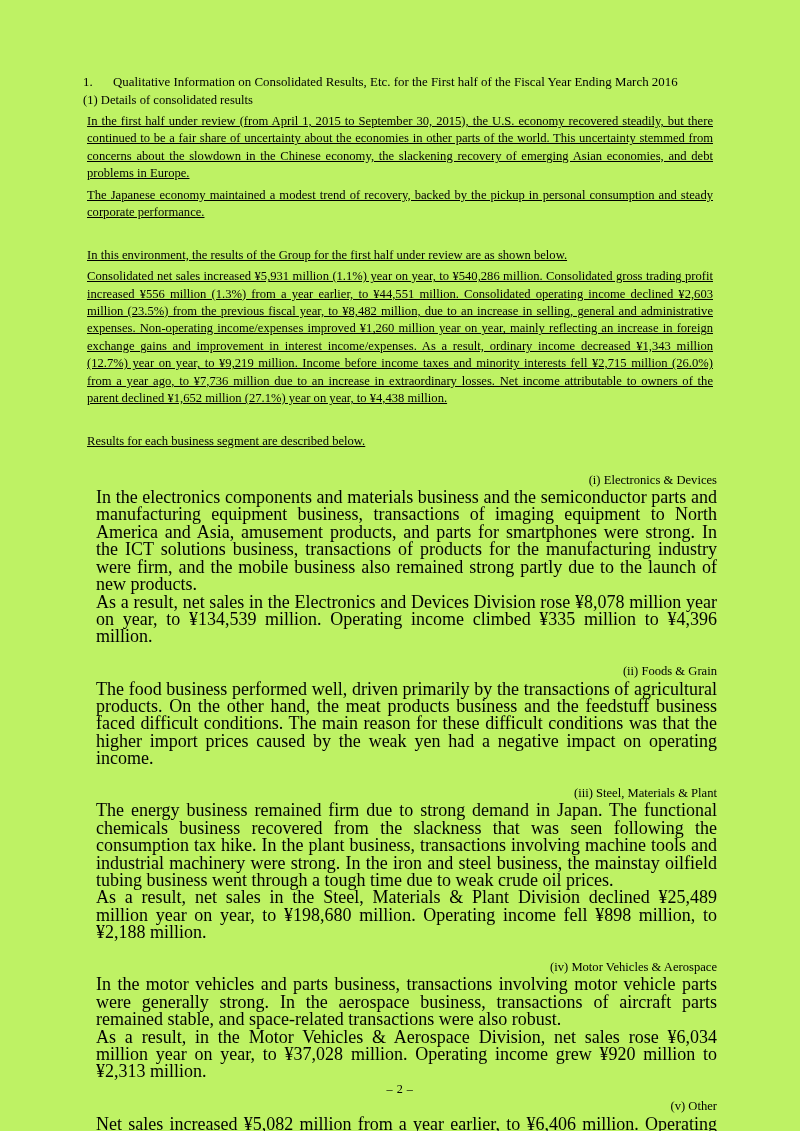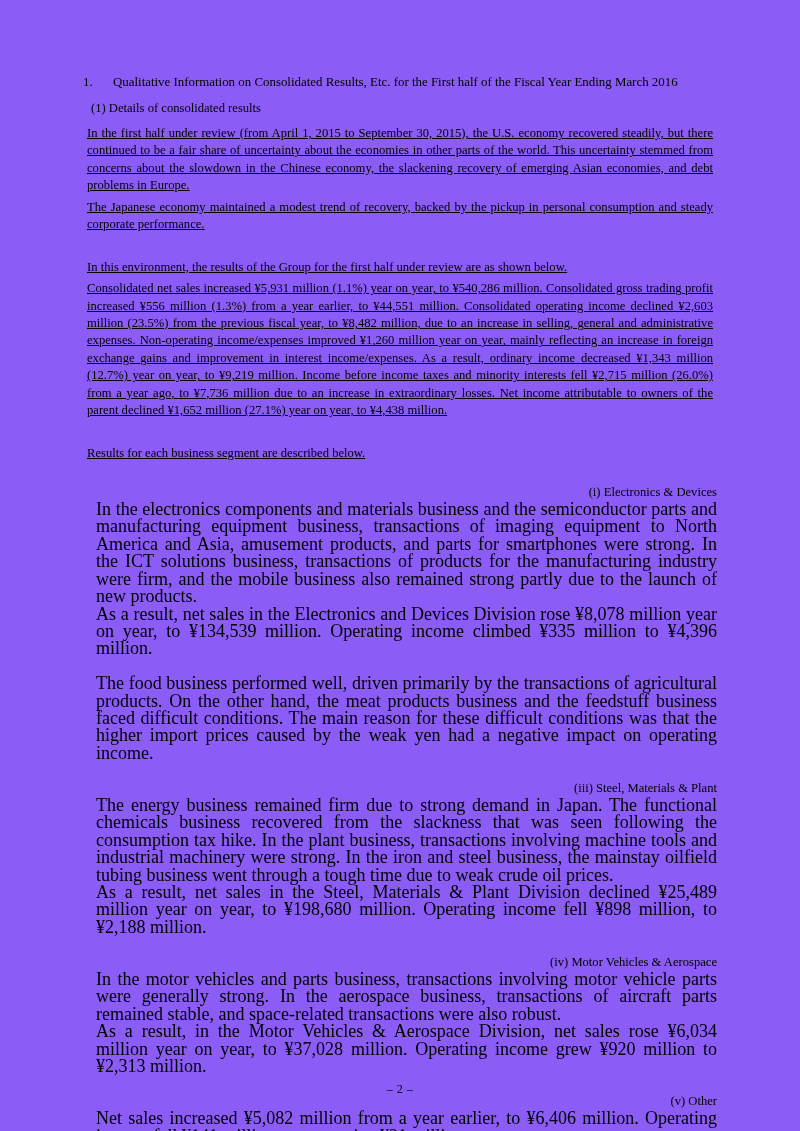--- a/index.html
+++ b/index.html
@@ -4,21 +4,21 @@
 <style>
   html, body {
     margin: 0;
     padding: 0;
     background: #ffffff;
   }
   .page {
     position: relative;
     width: 800px;
     height: 1131px;
-    background: #8b5cf6;
+    background: #bef264;
     font-family: "Liberation Serif", "DejaVu Serif", serif;
     color: #000000;
     box-sizing: border-box;
     overflow: hidden;
   }
   .content {
     position: absolute;
     left: 83px;
     top: 74px;
     width: 634px;
@@ -43,21 +43,21 @@
     text-indent: -30px;
   }
   .main-heading .num {
     display: inline-block;
     width: 30px;
     text-indent: 0;
   }
   .sub-heading {
     font-size: 12.6px;
     line-height: 17.4px;
-    margin: 8px;
+    margin: 0;
     text-align: left;
   }
   .seg-heading {
     font-size: 12.6px;
     line-height: 17.4px;
     margin: 0;
     text-align: right;
   }
   .seg-para {
     font-size: 18px;
@@ -112,20 +112,21 @@
     <p class="para">Results for each business segment are described below.</p>
 
     <div class="spacer"></div>
 
     <p class="seg-heading">(i) Electronics &amp; Devices</p>
     <p class="seg-para">In the electronics components and materials business and the semiconductor parts and manufacturing equipment business, transactions of imaging equipment to North America and Asia, amusement products, and parts for smartphones were strong. In the ICT solutions business, transactions of products for the manufacturing industry were firm, and the mobile business also remained strong partly due to the launch of new products.</p>
     <p class="seg-para seg-para-last">As a result, net sales in the Electronics and Devices Division rose ¥8,078 million year on year, to ¥134,539 million. Operating income climbed ¥335 million to ¥4,396 million.</p>
 
     <div class="spacer"></div>
 
+    <p class="seg-heading">(ii) Foods &amp; Grain</p>
     <p class="seg-para">The food business performed well, driven primarily by the transactions of agricultural products. On the other hand, the meat products business and the feedstuff business faced difficult conditions. The main reason for these difficult conditions was that the higher import prices caused by the weak yen had a negative impact on operating income.</p>
 
     <div class="spacer"></div>
 
     <p class="seg-heading">(iii) Steel, Materials &amp; Plant</p>
     <p class="seg-para">The energy business remained firm due to strong demand in Japan. The functional chemicals business recovered from the slackness that was seen following the consumption tax hike. In the plant business, transactions involving machine tools and industrial machinery were strong. In the iron and steel business, the mainstay oilfield tubing business went through a tough time due to weak crude oil prices.</p>
     <p class="seg-para seg-para-last">As a result, net sales in the Steel, Materials &amp; Plant Division declined ¥25,489 million year on year, to ¥198,680 million. Operating income fell ¥898 million, to ¥2,188 million.</p>
 
     <div class="spacer"></div>
 

